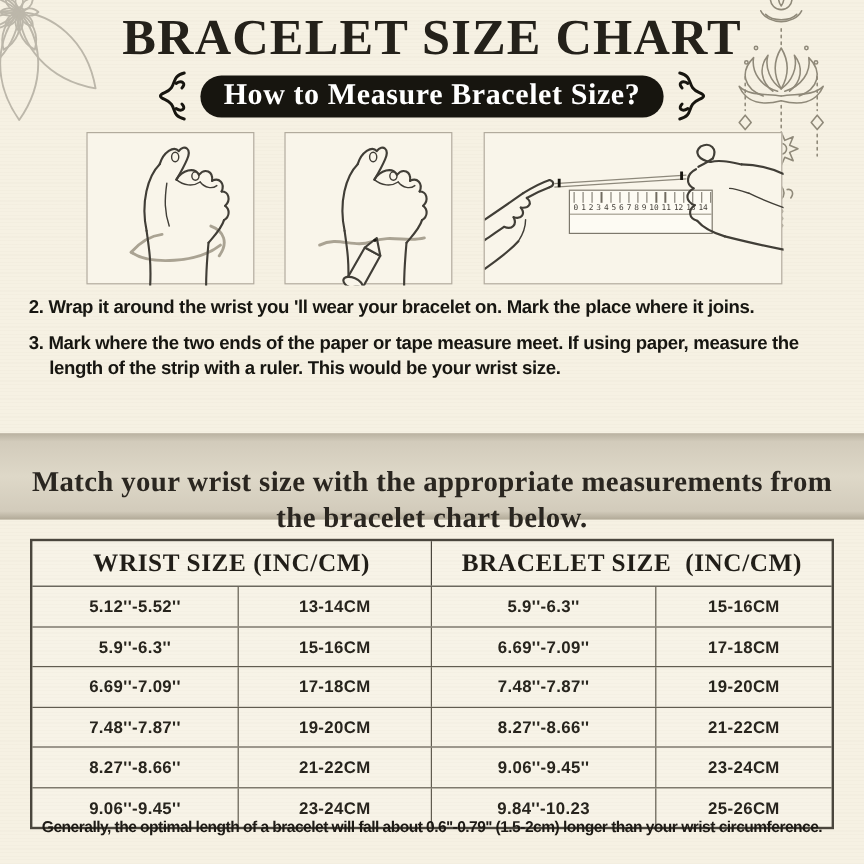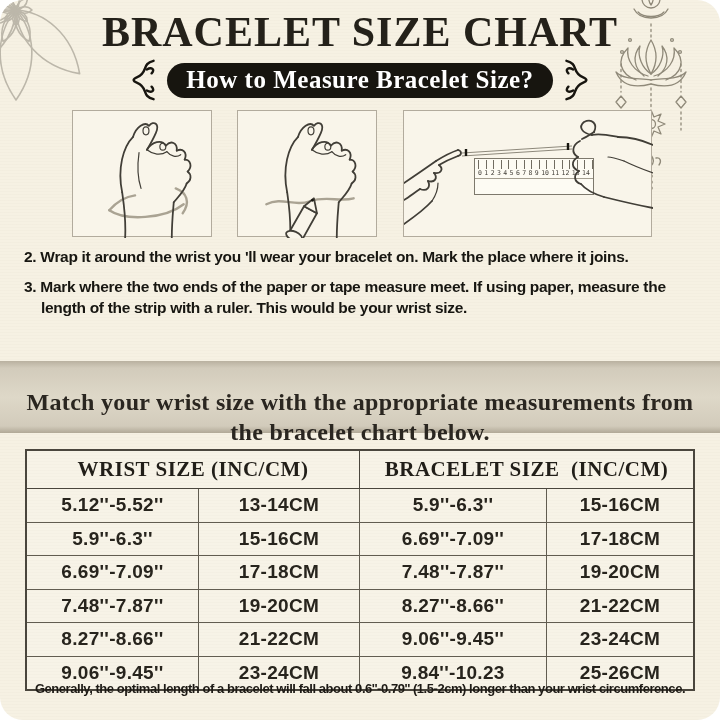--- a/index.html
+++ b/index.html
@@ -2,21 +2,20 @@
 <html><head>
 <meta charset="utf-8">
 <style>
   html,body{margin:0;padding:0;}
   #page{
     position:relative; width:720px; height:720px; overflow:hidden;
     background:#f6f1e3;
     background-image:repeating-linear-gradient(0deg, rgba(120,110,90,0.025) 0 1px, transparent 1px 3px);
     font-family:"Liberation Sans", sans-serif;
     color:#26231d;
-    border-radius:23px;
   }
   
   .decor{position:absolute; pointer-events:none;}
   #mandala{left:-14px; top:-16px;}
   #lotus{left:604px; top:-8px;}
   .decor path, .decor circle, .decor ellipse, .decor polygon, .decor line
     {fill:none; stroke-linecap:round; stroke-linejoin:round;}
   #mandala *{stroke:#bcb7aa; stroke-width:1.6;}
   #lotus *{stroke:#8f8979; stroke-width:1.3;}
   
@@ -89,21 +88,21 @@
     display:flex; align-items:center; justify-content:center; white-space:pre;
     font-family:"Liberation Serif", serif; font-weight:700; font-size:21px;
     letter-spacing:0.5px; color:#211e18;
   }
   .th:first-child{border-right:1px solid #4a463d;}
   .trow{display:grid; grid-template-columns:173fr 162fr 188fr 147fr; height:32.5px;
     border-bottom:1px solid #615c50;}
   .trow:last-child{border-bottom:none;}
   .td{
     display:flex; align-items:center; justify-content:center;
-    font-size:19px; letter-spacing:0.3px; color:#27241d; font-weight:700;
+    font-size:14px; letter-spacing:0.3px; color:#27241d; font-weight:700;
     border-right:1px solid #615c50;
   }
   .td:last-child{border-right:none;}
   
   .footer-note{
     position:absolute; left:0; top:681px; width:720px; text-align:center;
     font-size:13px; font-weight:700; letter-spacing:-0.45px; color:#1d1a15; white-space:nowrap;
   }
 </style>
 </head>

